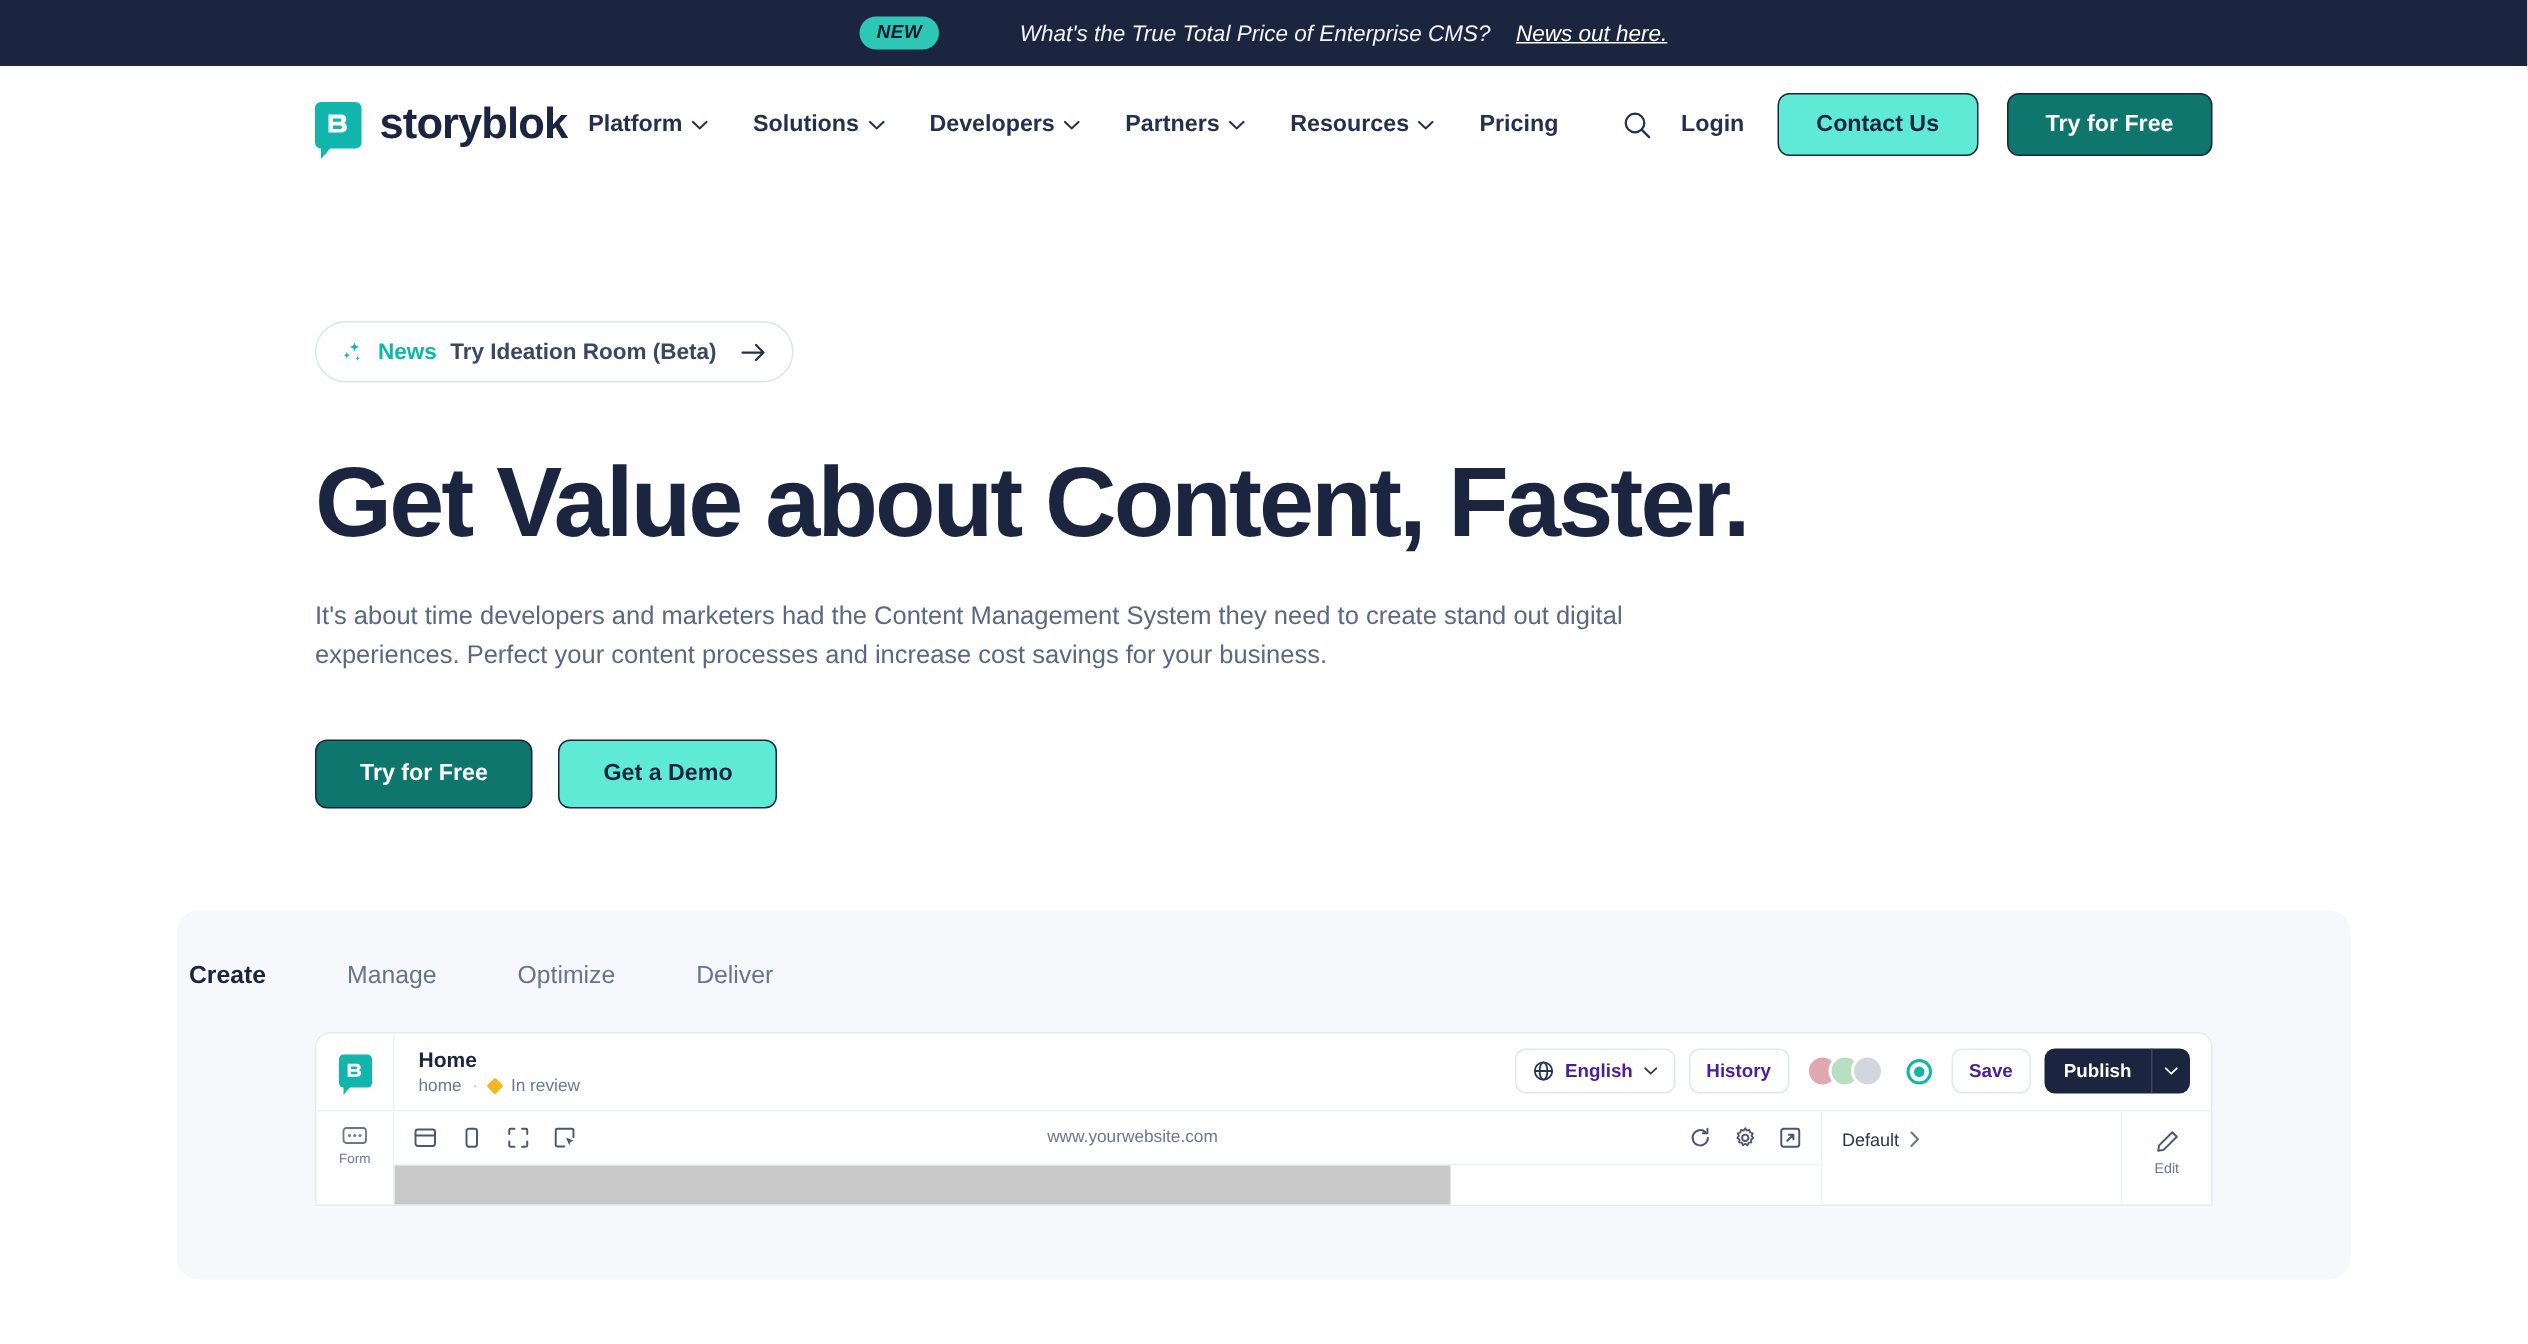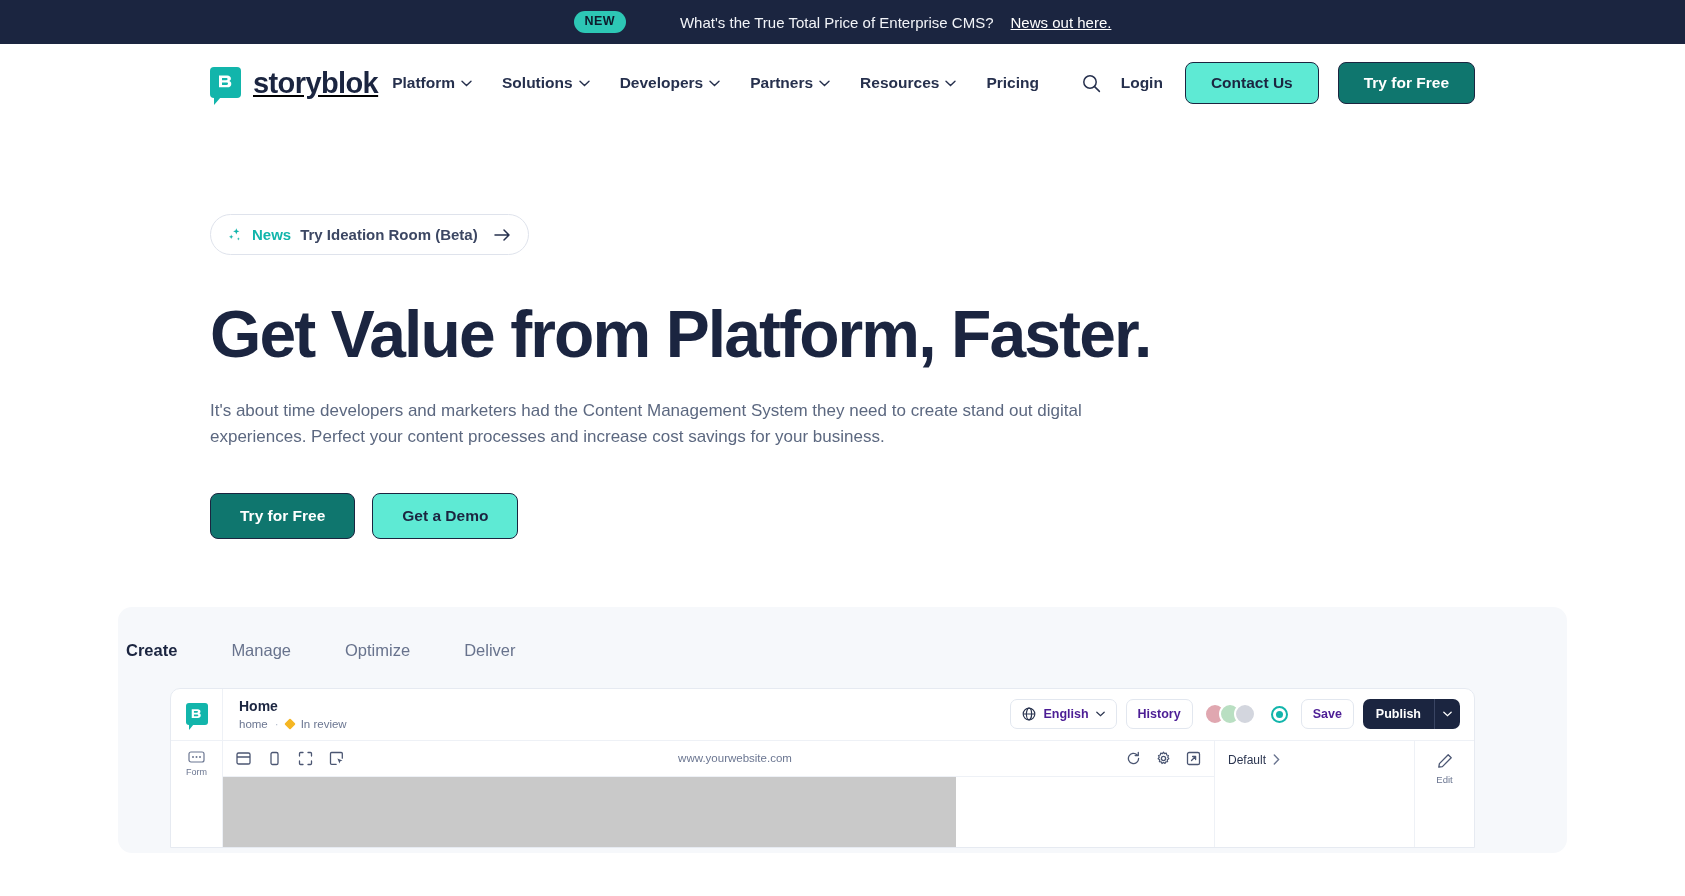--- a/index.html
+++ b/index.html
@@ -13,20 +13,21 @@
 
   
   .announce {
     height: 44px;
     background: #1b2540;
     display: flex;
     align-items: center;
     justify-content: center;
     gap: 14px;
     color: #ffffff;
+    font-style: italic;
   }
   .announce-badge {
     background: #2dc7b5;
     color: #0d1a2b;
     font-size: 12.5px;
     font-weight: bold;
     letter-spacing: .4px;
     padding: 4px 11px 5px;
     border-radius: 12px;
     line-height: 1;
@@ -39,21 +40,21 @@
   }
 
   
   .header {
     height: 78px;
     display: flex;
     align-items: center;
     padding: 0 210px 0 210px;
     background: #ffffff;
   }
-  .brand { display: flex; align-items: flex-start; gap: 12px; cursor: pointer; text-decoration: underline; }
+  .brand { display: flex; align-items: center; gap: 12px; cursor: pointer; }
   .brand-mark {
     width: 31px; height: 31px;
     background: #12b5ab;
     border-radius: 4px;
     position: relative;
     display: flex; align-items: center; justify-content: center;
   }
   .brand-mark::after {
     content: "";
     position: absolute;
@@ -148,26 +149,26 @@
   .showcase-tabs {
     display: flex; gap: 38px;
   }
   .showcase-tab {
     font-size: 16.5px; color: #68738d; cursor: pointer;
     padding: 4px 8px;
   }
   .showcase-tab.active { color: #1b2540; font-weight: bold; }
 
   .app {
-    margin: 24px 92px 0 52px;
+    margin: 24px 92px 0 92px;
     background: #ffffff;
     border: 1px solid #e6eaf1;
     border-radius: 10px 10px 0 0;
     overflow: hidden;
-    height: 160px;
+    height: 116px;
   }
   .app-top {
     display: flex; align-items: center;
     height: 51px;
     padding: 0 14px 0 0;
   }
   .app-logo-cell {
     width: 52px; height: 51px;
     display: flex; align-items: center; justify-content: center;
     border-right: 1px solid #eef1f6;
@@ -375,21 +376,21 @@
     </span>
     <span class="news-label">News</span>
     <span class="news-text">Try Ideation Room (Beta)</span>
     <span class="news-arrow">
       <svg width="17" height="14" viewBox="0 0 17 14">
         <path d="M1 7h14M10 2l5 5-5 5" stroke="#26304d" stroke-width="1.5" fill="none" stroke-linecap="round" stroke-linejoin="round"></path>
       </svg>
     </span>
   </div>
 
-  <h1 class="hero-title">Get Value from Platform, Faster.</h1>
+  <h1 class="hero-title">Get Value about Content, Faster.</h1>
   <p class="hero-sub">It's about time developers and marketers had the Content Management System they need to create stand out digital experiences. Perfect your content processes and increase cost savings for your business.</p>
 
   <div class="hero-cta">
     <button class="btn btn-dark">Try for Free</button>
     <button class="btn btn-outline">Get a Demo</button>
   </div>
 </div>
 
 <div class="showcase">
 

